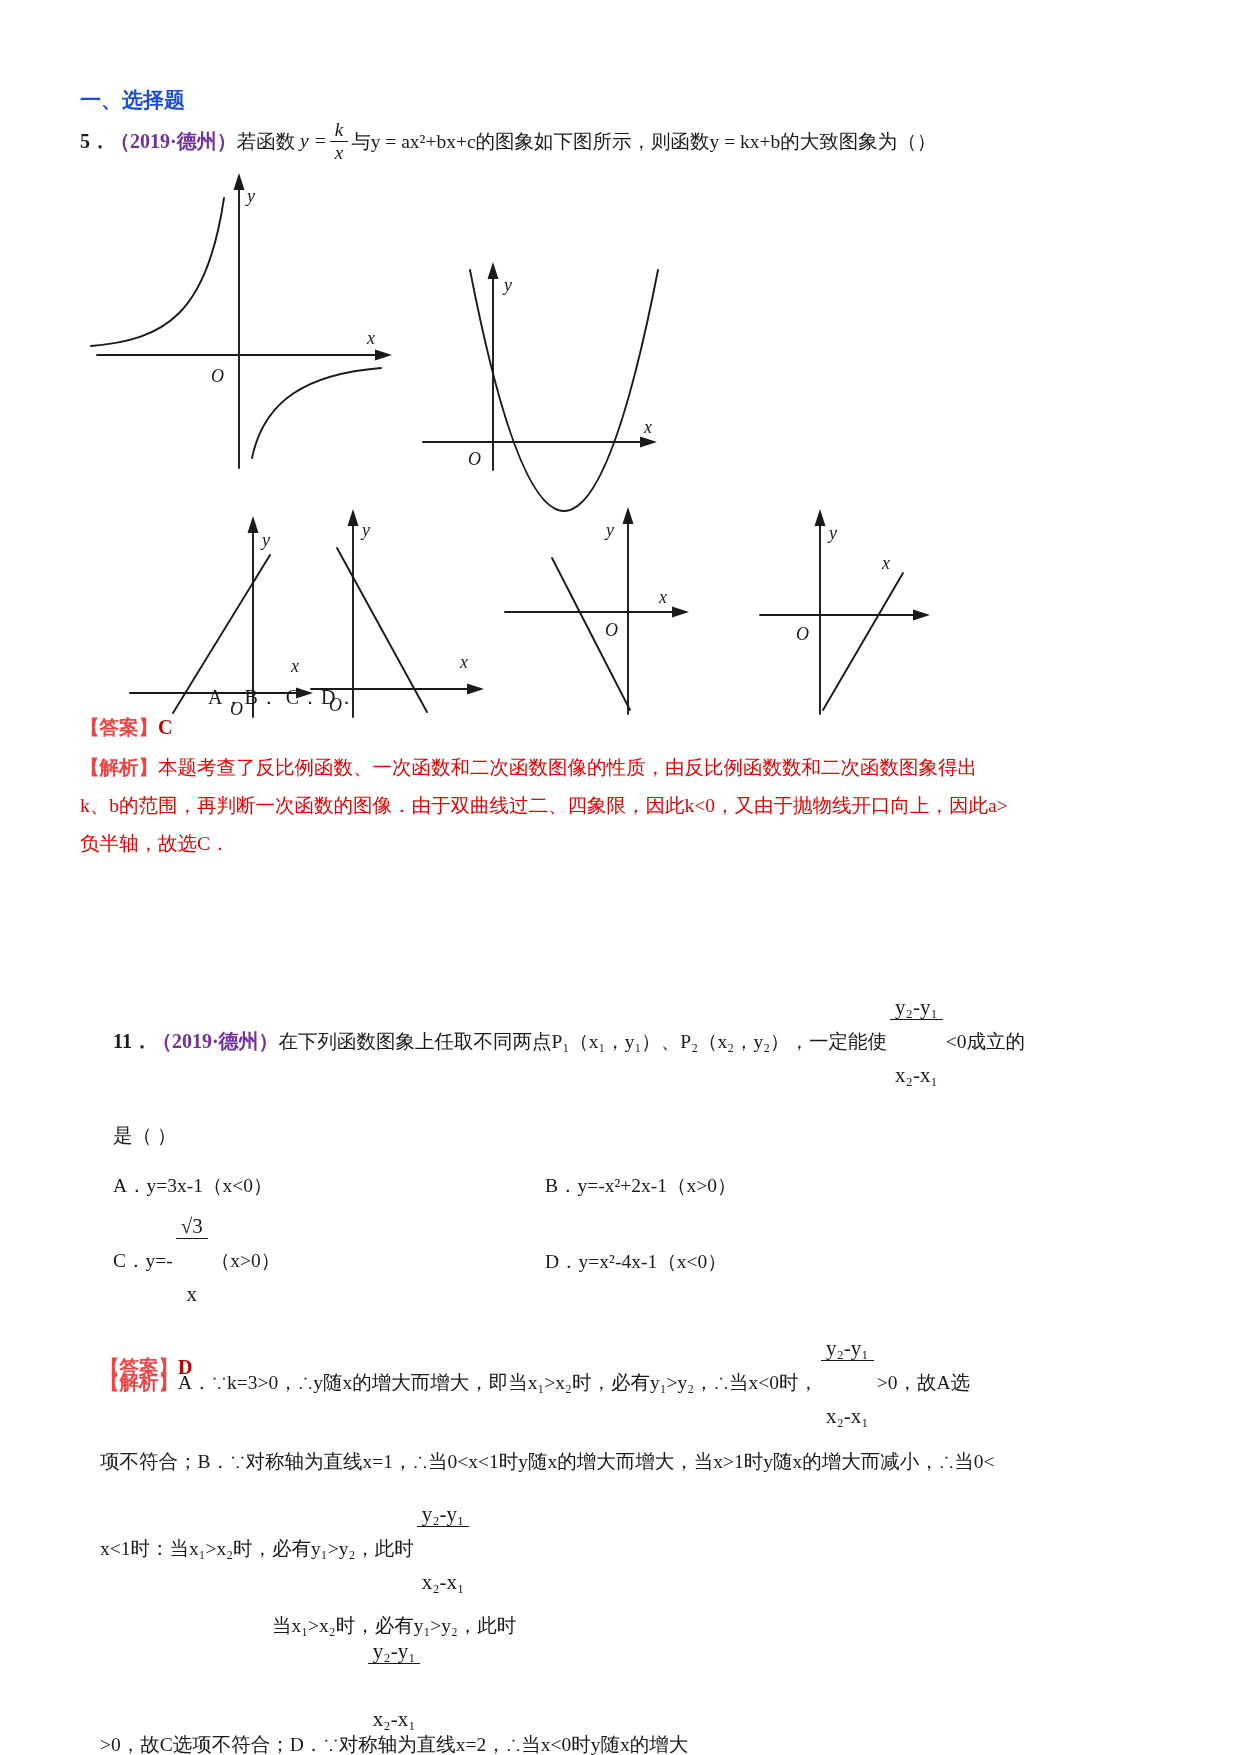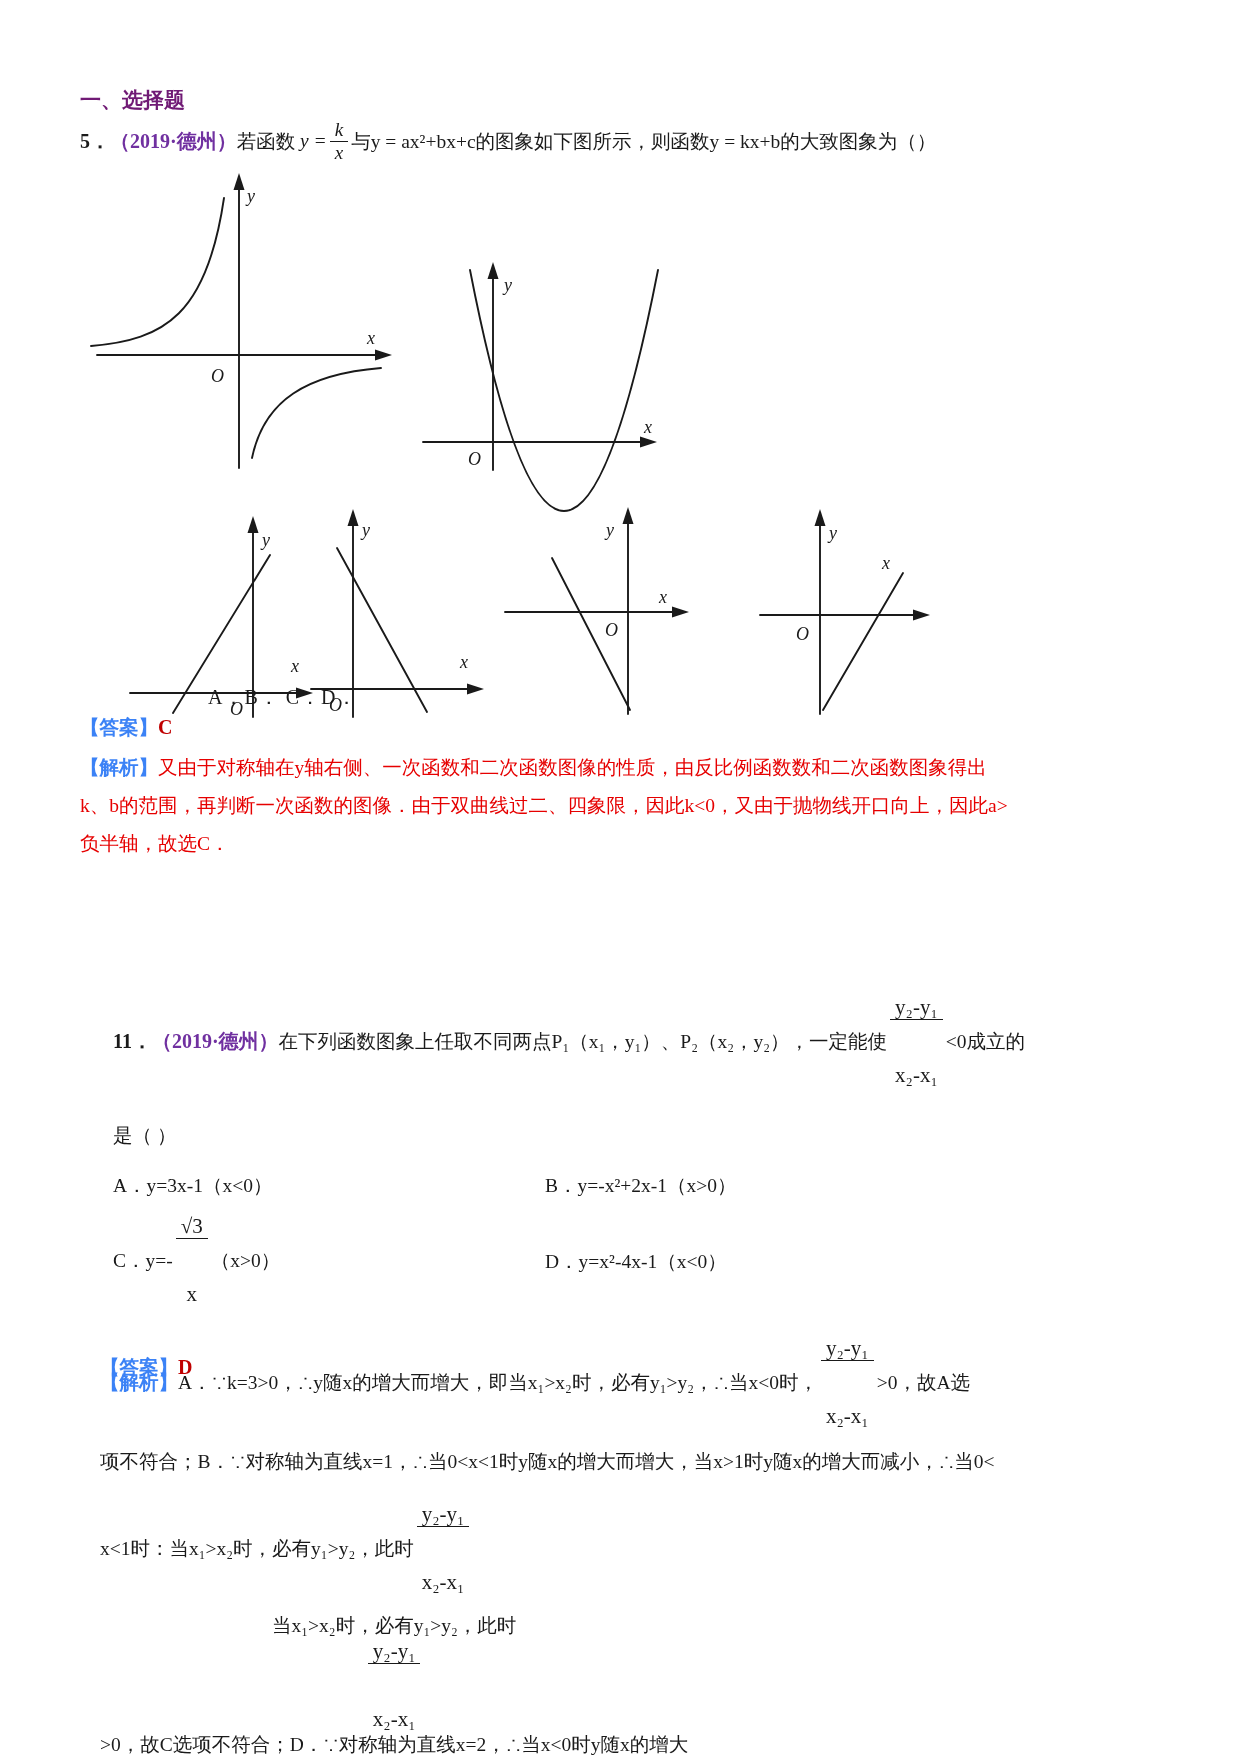--- a/index.html
+++ b/index.html
@@ -3,34 +3,34 @@
 <meta charset="utf-8">
 <style>
   html,body{margin:0;padding:0;background:#e8e8e8;}
   .page{
     position:relative;width:1241px;height:1755px;background:#ffffff;
     margin:0 auto;overflow:hidden;
     font-family:"Liberation Serif","DejaVu Serif",serif;
     color:#1a1a1a;
   }
   .abs{position:absolute;}
-  .heading{font-family:"Liberation Sans","DejaVu Sans",sans-serif;font-weight:bold;font-size:21px;color:#701a75;}
+  .heading{font-family:"Liberation Sans","DejaVu Sans",sans-serif;font-weight:bold;font-size:21px;color:#1d4ed8;}
   .qnum{font-weight:bold;font-size:20px;}
   .tag{color:#7030a0;font-weight:bold;font-size:20px;}
   .body-text{font-size:19.5px;}
   .mathv{font-style:italic;}
   .stem-row{display:flex;align-items:center;white-space:pre;}
   .frac{display:inline-flex;flex-direction:column;align-items:center;
         font-family:"Liberation Serif","DejaVu Serif",serif;line-height:1.15;margin:0 3px;}
   .frac .num{padding:0 5px;border-bottom:1.6px solid #1a1a1a;}
   .frac .den{padding:0 5px;}
   .frac-sm{font-size:19px;font-style:italic;}
   .frac-lg{font-size:21px;gap:43px;}
   .red{color:#e60000;}
-  .red-label{color:#3b82f6;font-weight:bold;font-family:"Liberation Sans","DejaVu Sans",sans-serif;text-align:right;}
+  .red-label{color:#ef4444;font-weight:bold;font-family:"Liberation Sans","DejaVu Sans",sans-serif;text-align:right;}
   .ans-letter{color:#c00000;font-weight:bold;font-size:20px;}
   .exp-line{font-size:19.5px;white-space:pre;}
   .exp5 .exp-line{line-height:38px;}
   svg{overflow:visible;}
   svg line, svg path{stroke:#1a1a1a;stroke-width:1.9;fill:none;stroke-linecap:round;}
   svg polygon{fill:#1a1a1a;stroke:none;}
   svg text{fill:#1a1a1a;font-style:italic;font-size:18px;font-family:"Liberation Serif","DejaVu Serif",serif;}
   .opts-label{font-size:20px;letter-spacing:1px;}
 </style>
 </head>
@@ -119,21 +119,21 @@
     <text x="38" y="137">O</text>
   </svg>
 
   <div class="abs opts-label" style="left:208px;top:684px;">A．B．   C．D．</div>
 
   <div class="abs body-text" style="left:80px;top:714px;">
     <span class="red-label">【答案】</span><span class="ans-letter">C</span>
   </div>
 
   <div class="abs exp5" style="left:80px;top:748px;width:1105px;">
-    <div class="exp-line red"><span class="red-label">【解析】</span><span>又由于对称轴在y轴右侧、一次函数和二次函数图像的性质，由反比例函数数和二次函数图象得出</span></div>
+    <div class="exp-line red"><span class="red-label">【解析】</span><span>本题考查了反比例函数、一次函数和二次函数图像的性质，由反比例函数数和二次函数图象得出</span></div>
     <div class="exp-line red">k、b的范围，再判断一次函数的图像．由于双曲线过二、四象限，因此k&lt;0，又由于抛物线开口向上，因此a&gt;</div>
     <div class="exp-line red">负半轴，故选C．</div>
   </div>
 
   <div class="abs stem-row body-text" style="left:113px;top:995px;height:92px;">
     <span class="qnum">11．</span>
     <span class="tag">（2019·德州）</span>
     <span>在下列函数图象上任取不同两点P₁（x₁，y₁）、P₂（x₂，y₂），一定能使</span>
     <span class="frac frac-lg">
       <span class="num">y₂-y₁</span>

